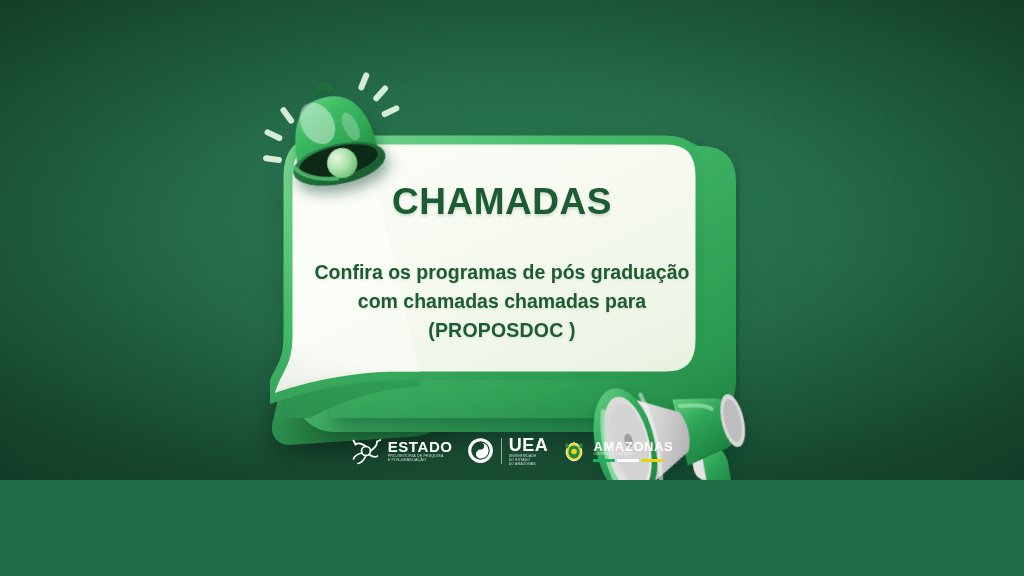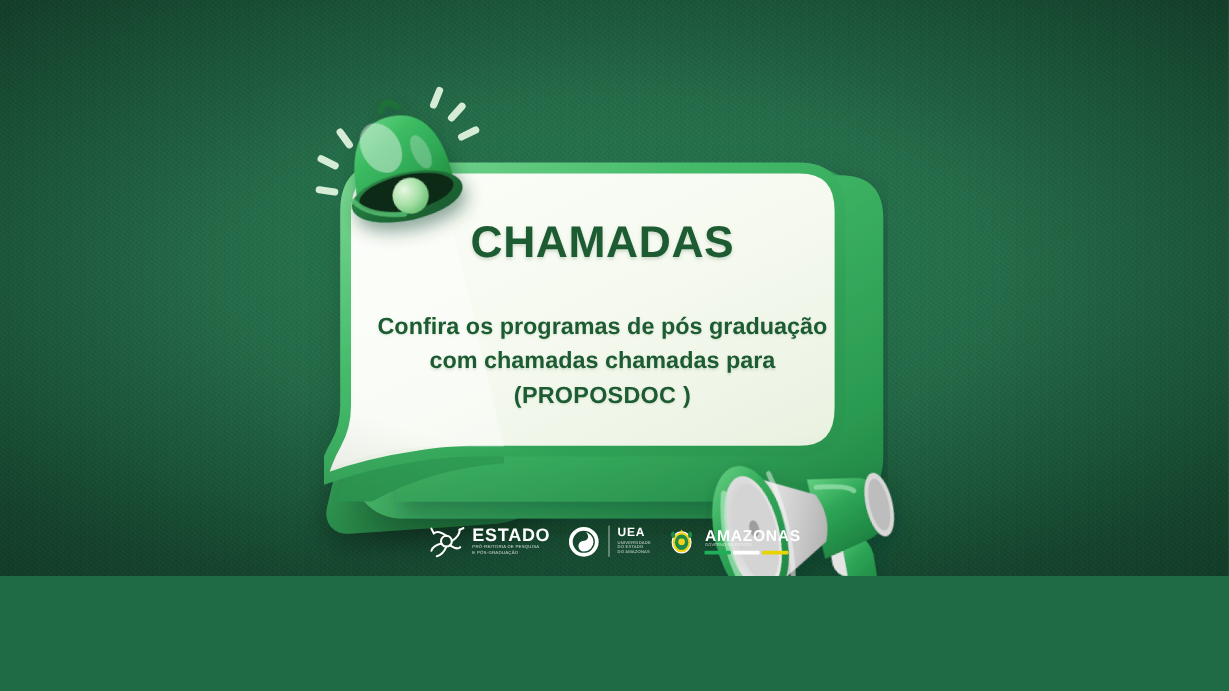--- a/index.html
+++ b/index.html
@@ -85,21 +85,21 @@
   .logo-group{display:flex;align-items:center;gap:7px;}
   .logo-sep{width:1px;height:26px;background:rgba(255,255,255,.55);}
   .logo-txt-main{
     color:#ffffff;font-weight:bold;letter-spacing:.6px;line-height:1;
   }
   .logo-txt-sub{
     color:rgba(255,255,255,.82);line-height:1.18;letter-spacing:.2px;
   }
   #propesp .logo-txt-main{font-size:15px;}
   #propesp .logo-txt-sub{font-size:3.6px;}
-  #uea .logo-txt-main{font-size:10px;}
+  #uea .logo-txt-main{font-size:18px;}
   #uea .logo-txt-sub{font-size:3.4px;}
   #amz .logo-txt-main{font-size:13px;}
   #amz .logo-txt-sub{font-size:3.2px;color:rgba(255,255,255,.75);}
   .gov-bar{display:flex;gap:2px;margin-top:3px;}
   .gov-bar i{display:block;height:3px;width:22px;border-radius:1px;}
 </style>
 </head>
 <body>
 
 <div id="stage">

